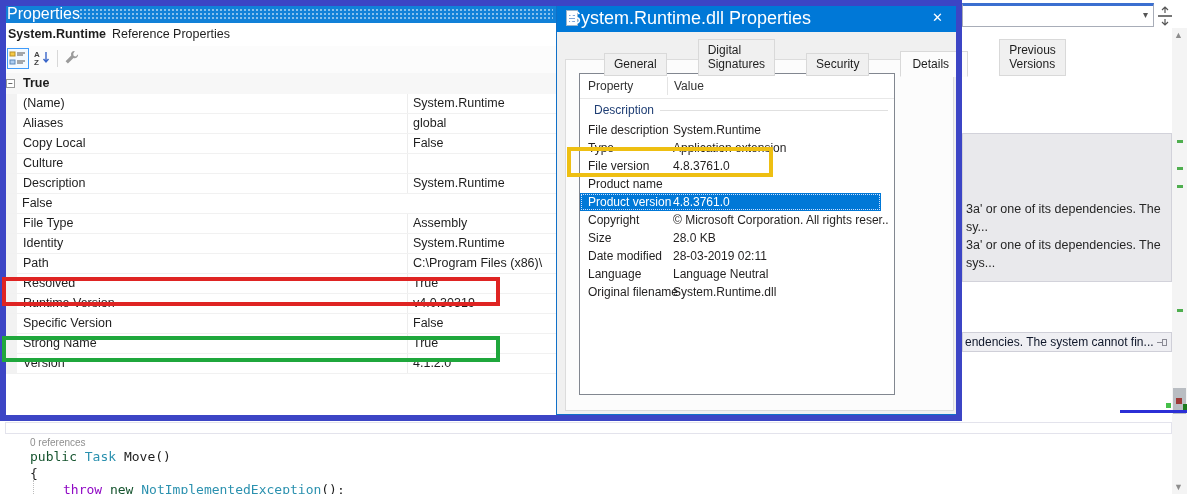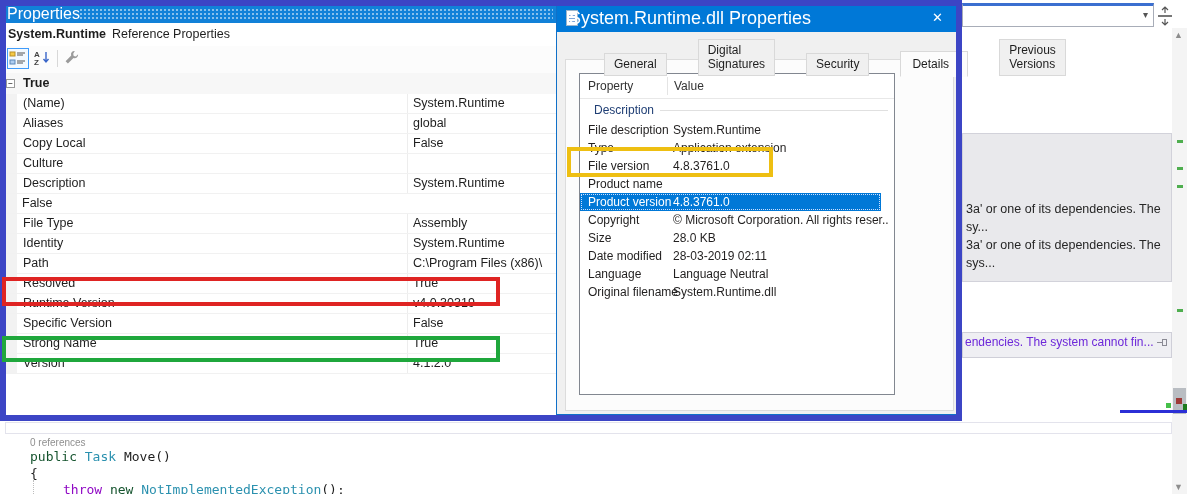--- a/index.html
+++ b/index.html
@@ -15,22 +15,22 @@
   .vscroll{left:1172px;top:28px;width:15px;height:466px;background:#f4f4f4;}
   .vs-arrow{position:absolute;left:2px;font-size:9px;color:#8d8d8d;}
   .mark{position:absolute;}
   .scroll-thumb{position:absolute;left:1px;top:360px;width:13px;height:26px;background:#b9bdc2;}
   .blue-line{left:1120px;top:410px;width:67px;height:3px;background:#2b2fd6;}
 
   .tooltip-box{left:962px;top:133px;width:210px;height:149px;background:#e9e9ec;
                border:1px solid #d2d2da;box-sizing:border-box;overflow:hidden;
                font-size:12.5px;color:#262626;padding:66px 0 0 3px;line-height:18px;}
   .tooltip-box div:nth-child(3){margin-top:16px;}
-  .pin-bar{left:962px;top:332px;width:210px;height:26px;background:#efeff3;border:1px solid #cfcfd8;
-           box-sizing:border-box;font-size:12px;color:#6d28d9;line-height:18px;padding-left:2px;
+  .pin-bar{left:962px;top:332px;width:210px;height:20px;background:#efeff3;border:1px solid #cfcfd8;
+           box-sizing:border-box;font-size:12px;color:#0f172a;line-height:18px;padding-left:2px;
            overflow:hidden;white-space:nowrap;}
   .pin-icon{position:absolute;right:3px;top:6px;width:11px;height:7px;}
   .pin-icon .stem{position:absolute;left:0;top:3px;width:5px;height:1px;background:#8a8a94;}
   .pin-icon .head{position:absolute;left:5px;top:0;width:5px;height:7px;border:1px solid #8a8a94;box-sizing:border-box;}
 
   
   .hscroll{left:5px;top:422px;width:1167px;height:12px;background:#fff;border:1px solid #e3e3ec;box-sizing:border-box;}
   .codelens{left:30px;top:437px;font-size:10px;color:#8f8f8f;}
   .code{font-family:"DejaVu Sans Mono","Liberation Mono",monospace;font-size:13px;color:#1e1e1e;white-space:pre;}
   .code-l1{left:30px;top:449px;}

